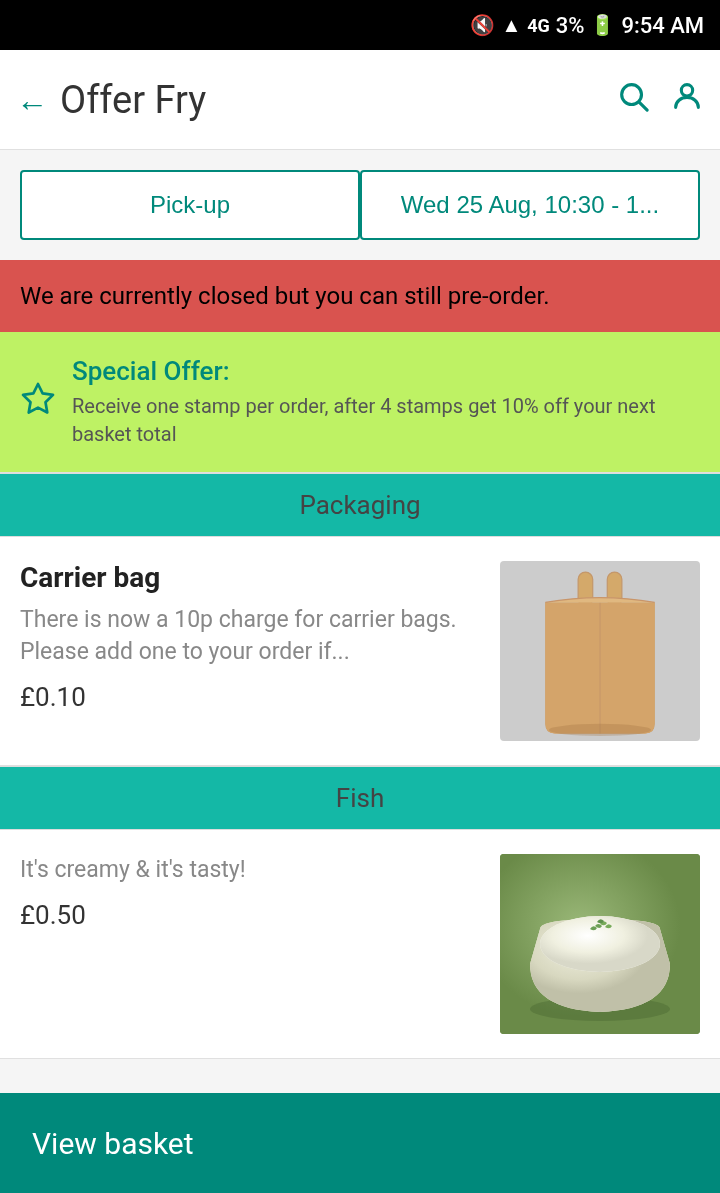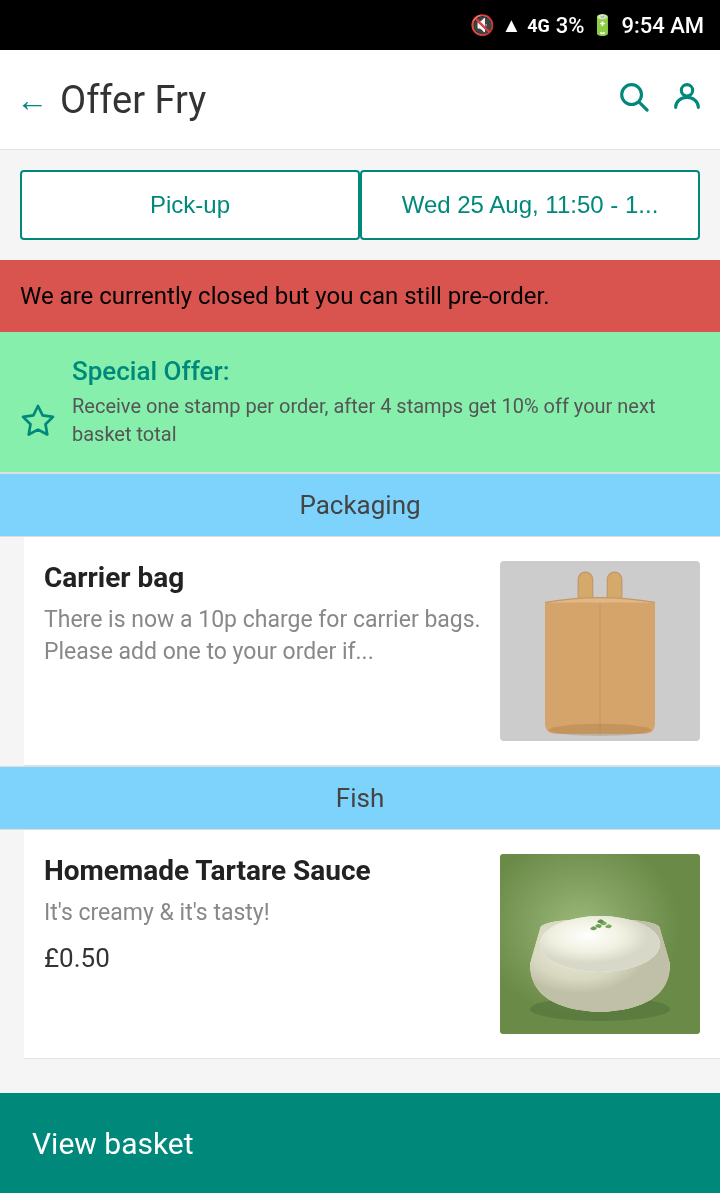--- a/index.html
+++ b/index.html
@@ -96,24 +96,24 @@
     .closed-banner {
       background: #d9534f;
       color: #000000;
       padding: 22px 20px;
       font-size: 24px;
       text-align: left;
     }
 
     
     .special-offer {
-      background: #86efac;
+      background: #bef264;
       padding: 24px 20px;
       display: flex;
-      align-items: flex-end;
+      align-items: center;
       gap: 16px;
       border-bottom: 1px solid #e0e0e0;
     }
     .star-icon {
       color: #00897b;
       font-size: 36px;
       flex-shrink: 0;
       margin-top: 2px;
     }
     .special-offer-text .offer-label {
@@ -123,38 +123,37 @@
       margin-bottom: 6px;
     }
     .special-offer-text .offer-desc {
       color: #555;
       font-size: 20px;
       line-height: 1.4;
     }
 
     
     .section-header {
-      background: #7dd3fc;
+      background: #14b8a6;
       padding: 16px 20px;
       font-size: 26px;
       color: #444;
       text-align: center;
       border-top: 1px solid #ddd;
       border-bottom: 1px solid #ddd;
     }
 
     
     .product-item {
       background: #fff;
       padding: 24px 20px;
       display: flex;
       align-items: flex-start;
       border-bottom: 1px solid #e0e0e0;
       min-height: 180px;
-      margin-left: 24px;
     }
     .product-info {
       flex: 1;
       padding-right: 16px;
     }
     .product-name {
       font-size: 28px;
       font-weight: 700;
       color: #222;
       margin-bottom: 10px;
@@ -258,21 +257,21 @@
         <path d="M4 20c0-4 3.6-7 8-7s8 3 8 7"></path>
       </svg>
     </span>
   </div>
 </div>
 
 <div class="content-area">
 
   <div class="delivery-options">
     <button class="delivery-btn">Pick-up</button>
-    <button class="delivery-btn">Wed 25 Aug, 11:50 - 1...</button>
+    <button class="delivery-btn">Wed 25 Aug, 10:30 - 1...</button>
   </div>
 
   <div class="closed-banner">
     <span>We are currently closed but you can still pre-order.</span>
   </div>
 
   <div class="special-offer">
     <span class="star-icon">
       <svg width="36" height="36" viewBox="0 0 24 24" fill="none" stroke="#00897b" stroke-width="1.8" stroke-linecap="round" stroke-linejoin="round">
         <polygon points="12 2 15.09 8.26 22 9.27 17 14.14 18.18 21.02 12 17.77 5.82 21.02 7 14.14 2 9.27 8.91 8.26 12 2"></polygon>
@@ -285,20 +284,21 @@
   </div>
 
   <div class="section-header">
     <span>Packaging</span>
   </div>
 
   <div class="product-item">
     <div class="product-info">
       <div class="product-name">Carrier bag</div>
       <div class="product-desc">There is now a 10p charge for carrier bags. Please add one to your order if...</div>
+      <div class="product-price">£0.10</div>
     </div>
     <div class="product-image carrier-bag-img">
       <svg class="bag-svg" viewBox="0 0 120 140" xmlns="http://www.w3.org/2000/svg">
 
         <rect x="42" y="5" width="12" height="28" rx="6" fill="#d4a96a" stroke="#c4976a" stroke-width="1"></rect>
         <rect x="66" y="5" width="12" height="28" rx="6" fill="#d4a96a" stroke="#c4976a" stroke-width="1"></rect>
 
         <path d="M15 30 L105 30 L105 130 Q105 138 97 138 L23 138 Q15 138 15 130 Z" fill="#c8935a"></path>
         <path d="M15 30 L105 30 L105 130 Q105 138 97 138 L23 138 Q15 138 15 130 Z" fill="#d4a46a"></path>
 
@@ -310,21 +310,20 @@
       </svg>
     </div>
   </div>
 
   <div class="section-header">
     <span>Fish</span>
   </div>
 
   <div class="product-item">
     <div class="product-info">
-      <div class="product-name">Homemade Tartare Sauce</div>
       <div class="product-desc">It's creamy &amp; it's tasty!</div>
       <div class="product-price">£0.50</div>
     </div>
     <div class="product-image" style="background:#8aaa68; border-radius:4px; overflow:hidden; position:relative;">
       
       <svg width="200" height="180" viewBox="0 0 200 180" xmlns="http://www.w3.org/2000/svg">
 
         <rect width="200" height="180" fill="#7a9a58"></rect>
         <rect width="200" height="180" fill="url(#bggrad)"></rect>
         <defs>

